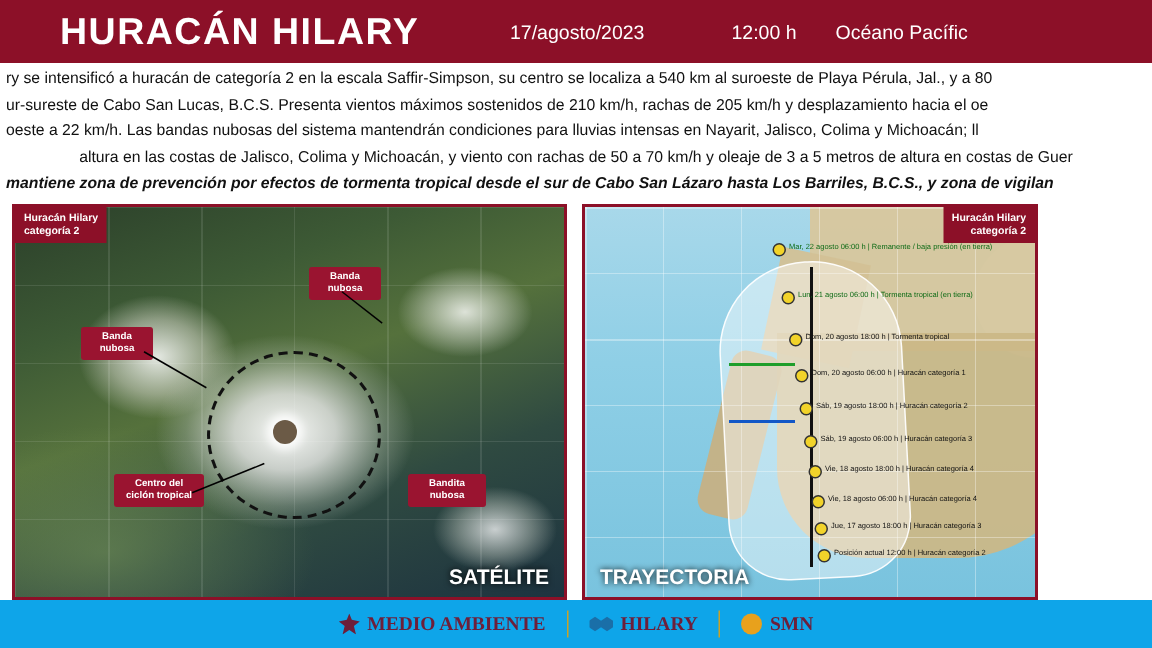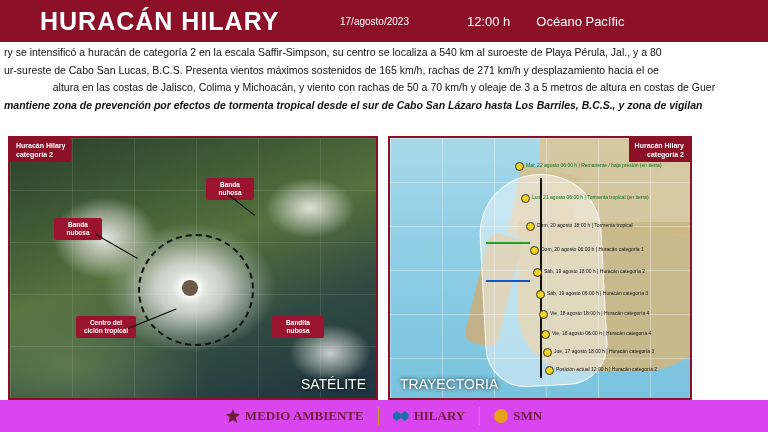--- a/index.html
+++ b/index.html
@@ -14,21 +14,21 @@
     position:absolute;left:0;top:0;width:768px;height:42px;
     background:#8c1028;
     display:flex;align-items:center;
   }
   .header-title{
     color:#ffffff;font-size:25px;font-weight:bold;letter-spacing:1px;
     padding-left:40px;width:330px;box-sizing:border-box;
     white-space:nowrap;
   }
   .header-date{
-    color:#ffffff;font-size:10px;white-space:nowrap;margin-left:10px;
+    color:#ffffff;font-size:13px;white-space:nowrap;margin-left:10px;
   }
   .header-time{
     color:#ffffff;font-size:13px;white-space:nowrap;margin-left:58px;
   }
   .header-basin{
     color:#ffffff;font-size:13px;white-space:nowrap;margin-left:26px;
   }
   
   .bulletin{
     position:absolute;left:0;top:42px;width:768px;height:88px;
@@ -54,21 +54,21 @@
   
   .panel{
     position:absolute;top:136px;height:264px;
     border:2px solid #8c1028;
     overflow:hidden;
     box-sizing:border-box;
   }
   .panel-sat{left:8px;width:370px;background:#0a1a2a;}
   .panel-tra{left:388px;width:304px;background:#cfe9f5;}
   .panel-label{
-    position:absolute;bottom:6px;color:#ffffff;font-size:14px;font-weight:normal;
+    position:absolute;bottom:6px;color:#ffffff;font-size:14px;font-weight:bold;
     text-shadow:0 0 4px #000;
   }
   .label-sat{right:10px;}
   .label-tra{left:10px;}
   .badge{
     position:absolute;top:0;right:0;
     background:#8c1028;color:#ffffff;
     font-size:7px;line-height:9px;font-weight:bold;
     padding:3px 6px 3px 6px;text-align:right;
     z-index:20;
@@ -144,21 +144,21 @@
     position:absolute;font-size:5px;line-height:6px;color:#111;white-space:nowrap;
   }
   .track-txt.green{color:#0e6b16;}
   .warn-line{
     position:absolute;left:96px;width:44px;height:2px;background:#1e9e2a;
   }
   .warn-line.blue{background:#1257c7;}
   
   .footer{
     position:absolute;left:0;bottom:0;width:768px;height:32px;
-    background:#d946ef;display:flex;align-items:center;justify-content:center;
+    background:#0ea5e9;display:flex;align-items:center;justify-content:center;
   }
   .footer-inner{display:flex;align-items:center;gap:14px;}
   .f-logo{
     display:flex;align-items:center;gap:5px;
     color:#6d1f3a;font-family:"Liberation Serif", serif;font-weight:bold;font-size:13px;
     white-space:nowrap;
   }
   .f-eagle{
     width:14px;height:14px;background:#6d1f3a;
     clip-path:polygon(50% 0%,62% 30%,100% 38%,72% 60%,82% 100%,50% 78%,18% 100%,28% 60%,0 38%,38% 30%);
@@ -175,21 +175,22 @@
 
 <div class="header">
   <div class="header-title">HURACÁN HILARY</div>
   <div class="header-date">17/agosto/2023</div>
   <div class="header-time">12:00 h</div>
   <div class="header-basin">Océano Pacífic</div>
 </div>
 
 <div class="bulletin">
   <p class="b-line b1">ry se intensificó a huracán de categoría 2 en la escala Saffir-Simpson, su centro se localiza a 540 km al suroeste de Playa Pérula, Jal., y a 80</p>
-  <p class="b-line b2">ur-sureste de Cabo San Lucas, B.C.S. Presenta vientos máximos sostenidos de 165 km/h, rachas de 271 km/h y desplazamiento hacia el oe</p>
+  <p class="b-line b2">ur-sureste de Cabo San Lucas, B.C.S. Presenta vientos máximos sostenidos de 210 km/h, rachas de 205 km/h y desplazamiento hacia el oe</p>
+  <p class="b-line b3">oeste a 22 km/h. Las bandas nubosas del sistema mantendrán condiciones para lluvias intensas en Nayarit, Jalisco, Colima y Michoacán; ll</p>
   <p class="b-line b6">altura en las costas de Jalisco, Colima y Michoacán, y viento con rachas de 50 a 70 km/h y oleaje de 3 a 5 metros de altura en costas de Guer</p>
   <p class="b-line b7 hl-green">mantiene zona de prevención por efectos de tormenta tropical desde el sur de Cabo San Lázaro hasta Los Barriles, B.C.S., y zona de vigilan</p>
 
 </div>
 
 <div class="panel panel-sat">
   <div class="sat-bg"></div>
   <div class="sat-grid"></div>
   <div class="sat-dashed-circle"></div>
   <div class="sat-eye"></div>

